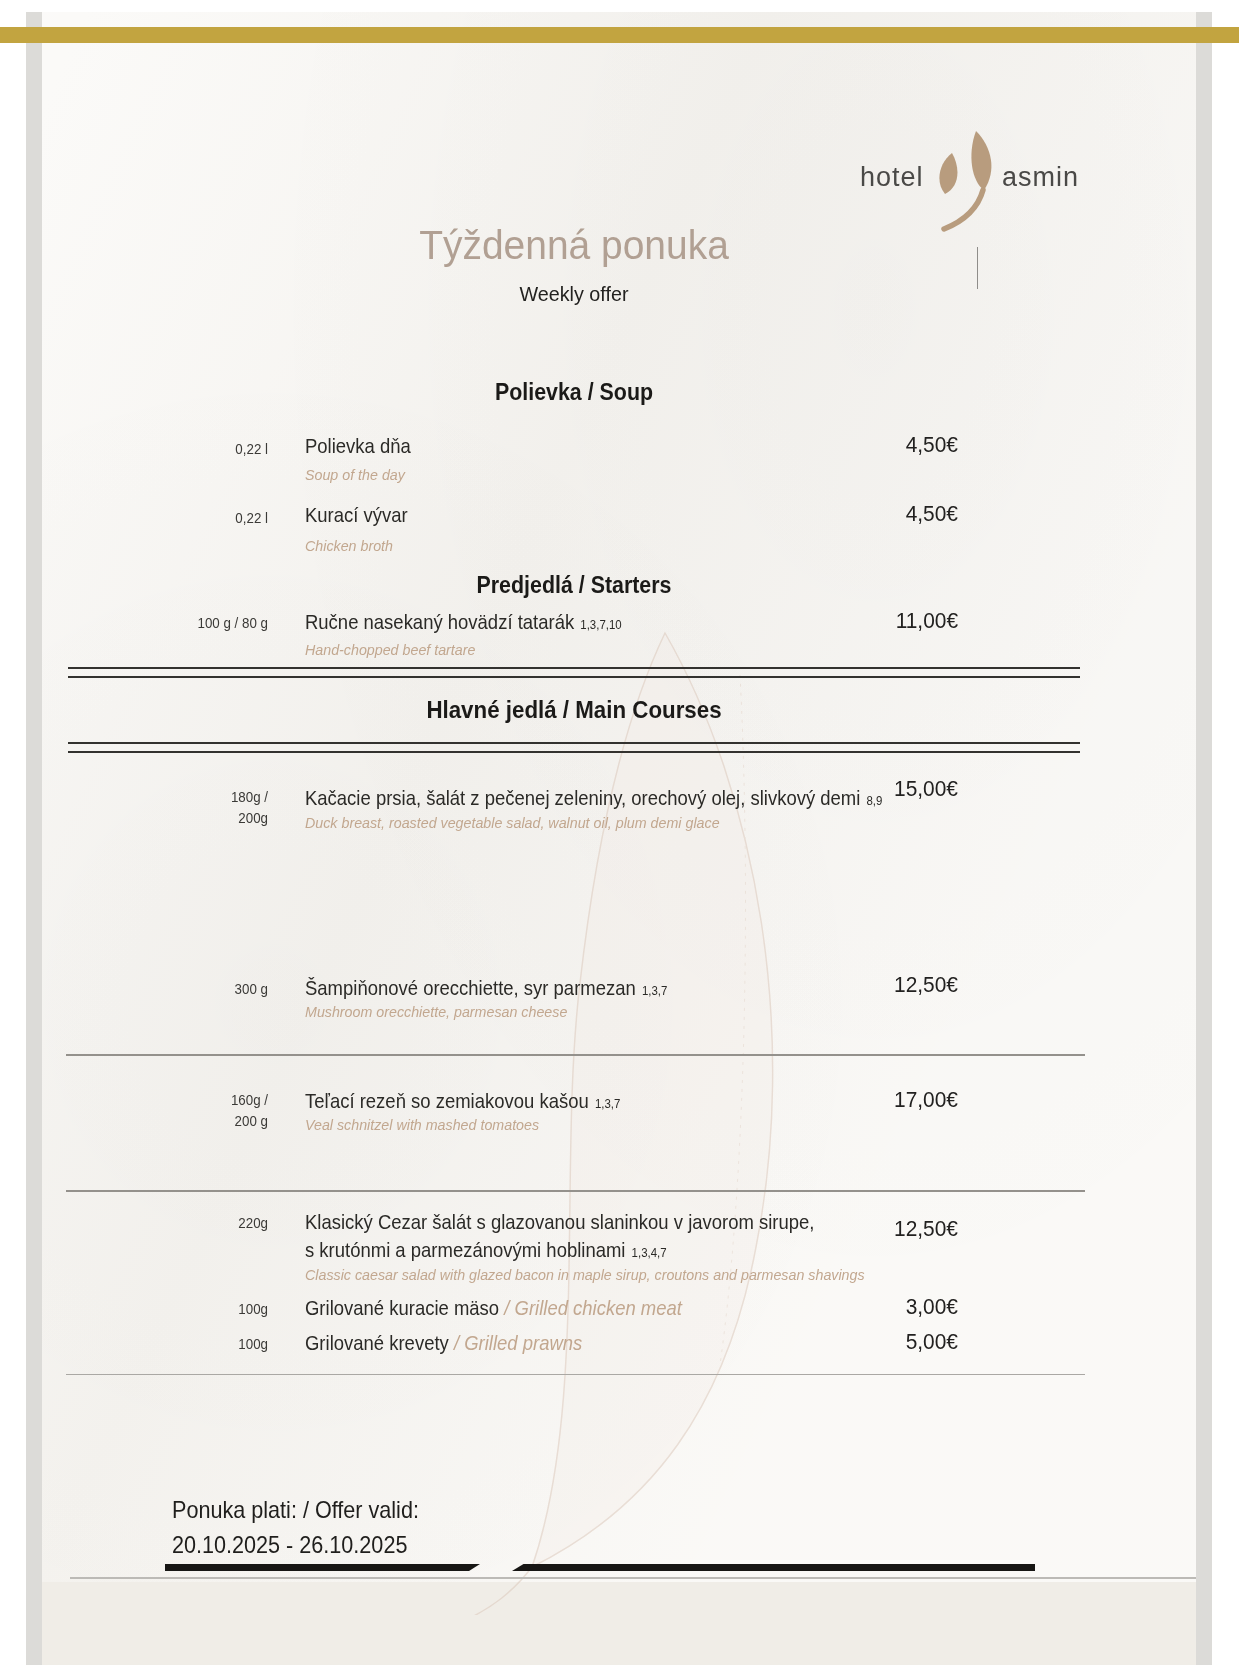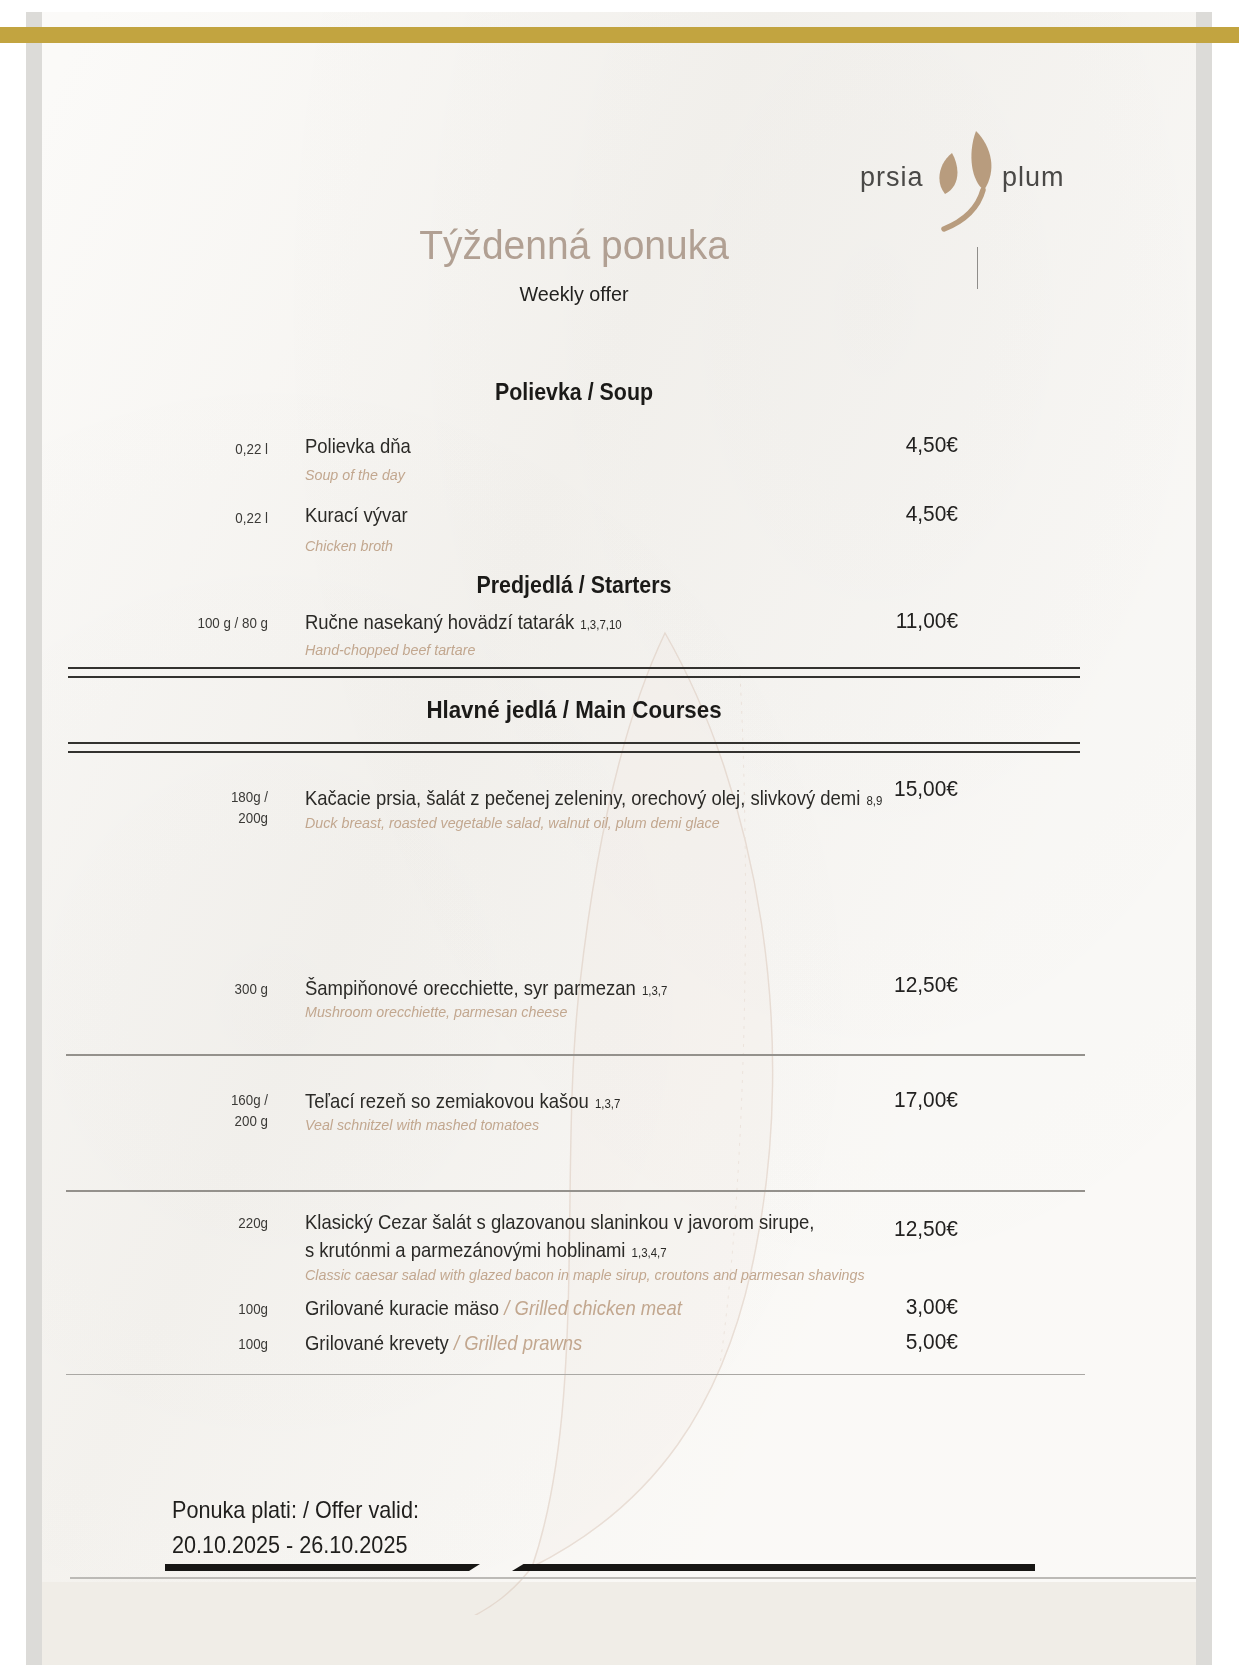--- a/index.html
+++ b/index.html
@@ -73,27 +73,27 @@
 <div class="abs edge-right"></div>
 <div class="abs gold-bar" style="background:#c2a440;"></div>
 <div class="abs bottom-band"></div>
 
 <svg class="abs watermark" viewBox="0 0 560 1010">
   <path d="M345 28 C438 190 478 430 436 642 C406 802 332 902 212 962 C268 800 238 560 260 378 C276 238 302 118 345 28 Z" fill="#f3ebe5" fill-opacity="0.55" stroke="#dcc9bc" stroke-width="1.5"></path>
   <path d="M212 962 C192 988 172 1002 148 1014" fill="none" stroke="#dcc9bc" stroke-width="1.5"></path>
   <path d="M420 70 C430 260 428 560 400 760" fill="none" stroke="#e3d4c9" stroke-width="1" stroke-dasharray="3 6"></path>
 </svg>
 
-<span class="abs logo-text logo-hotel">prsia</span>
+<span class="abs logo-text logo-hotel">hotel</span>
 <svg class="abs logo-leaf" viewBox="0 0 64 114">
   <path d="M40 2 C56 18 61 42 48 61 C36 53 31 26 40 2 Z" fill="#b89c7e"></path>
   <path d="M16 24 C3 34 -1 53 9 65 C23 58 25 40 16 24 Z" fill="#b89c7e"></path>
   <path d="M47 61 C42 79 28 92 8 100" fill="none" stroke="#b89c7e" stroke-width="5.5" stroke-linecap="round"></path>
 </svg>
-<span class="abs logo-text logo-asmin">plum</span>
+<span class="abs logo-text logo-asmin">asmin</span>
 <div class="abs logo-divider"></div>
 
 <div class="abs title">Týždenná ponuka</div>
 <div class="abs subtitle">Weekly offer</div>
 
 <div class="abs heading h-soup">Polievka / Soup</div>
 
 <div class="row" style="top:432px">
   <span class="portion" style="top:7px">0,22 l</span>
   <span class="name" style="top:0"><span>Polievka dňa</span><span class="allerg"></span></span>

